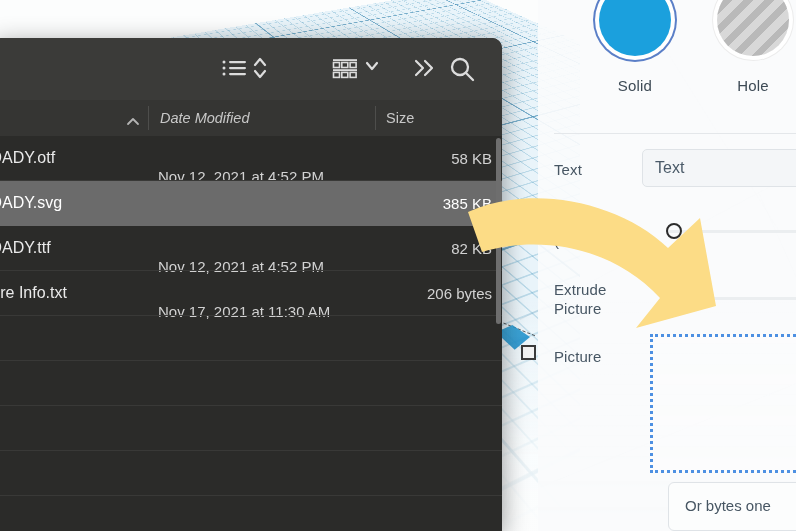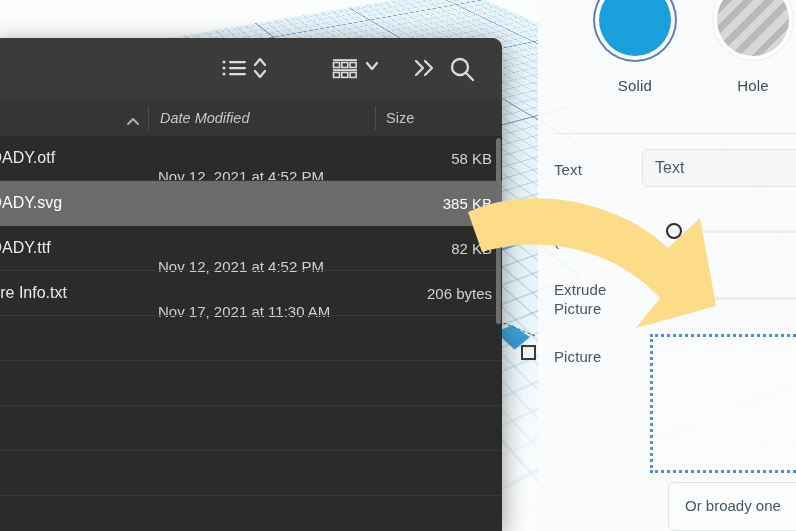--- a/index.html
+++ b/index.html
@@ -162,21 +162,21 @@
     <div class="row-label" style="left:16px;top:299px;">Picture</div>
     <div class="slider" style="left:128px;top:297px;width:147px;"></div>
 
     <div class="row-label" style="left:16px;top:347px;">Picture</div>
 
    </div>
   </div>
 
   <div class="dropzone"></div>
   <div class="choose-btn">
-    <span>Or broady one</span>
+    <span>Or bytes one</span>
   </div>
 
   <div class="finder">
 
     <div class="finder-title">
 
       <div class="tb" style="left:228px;">
         <svg width="28" height="28" viewBox="0 0 28 28">
           <g fill="#dcdcdc">
             <circle cx="4" cy="8" r="1.5"></circle>

